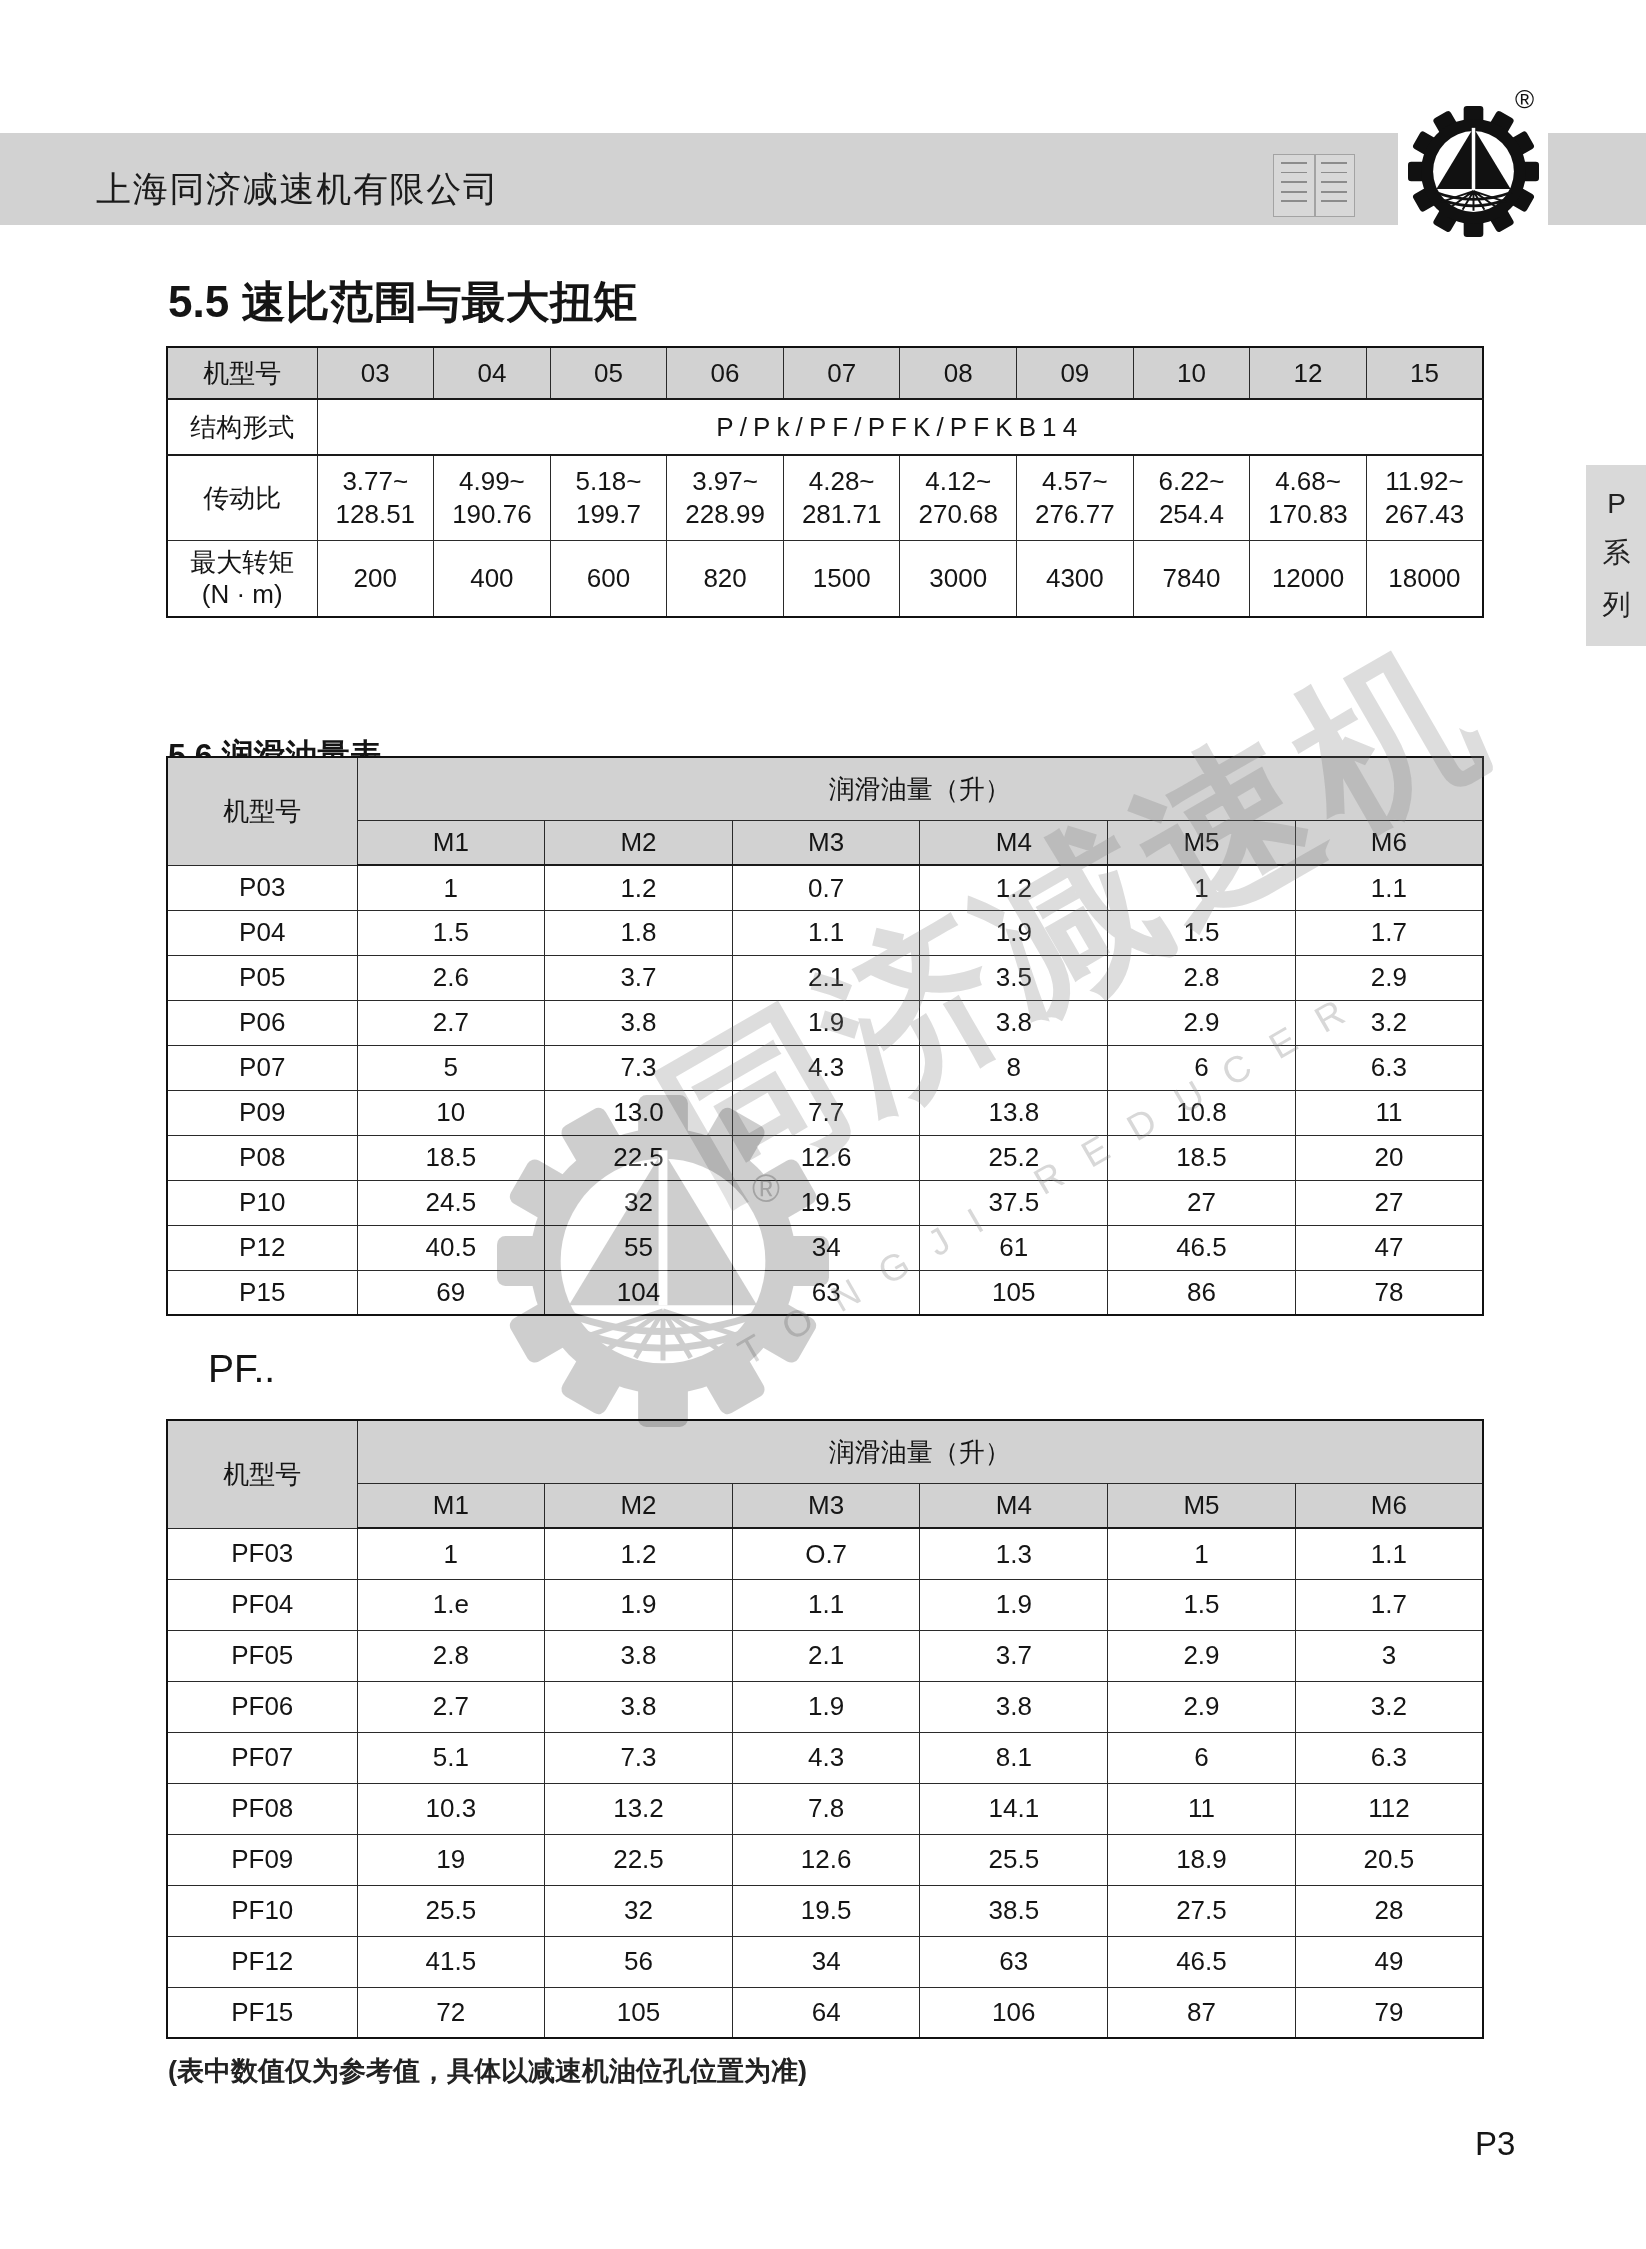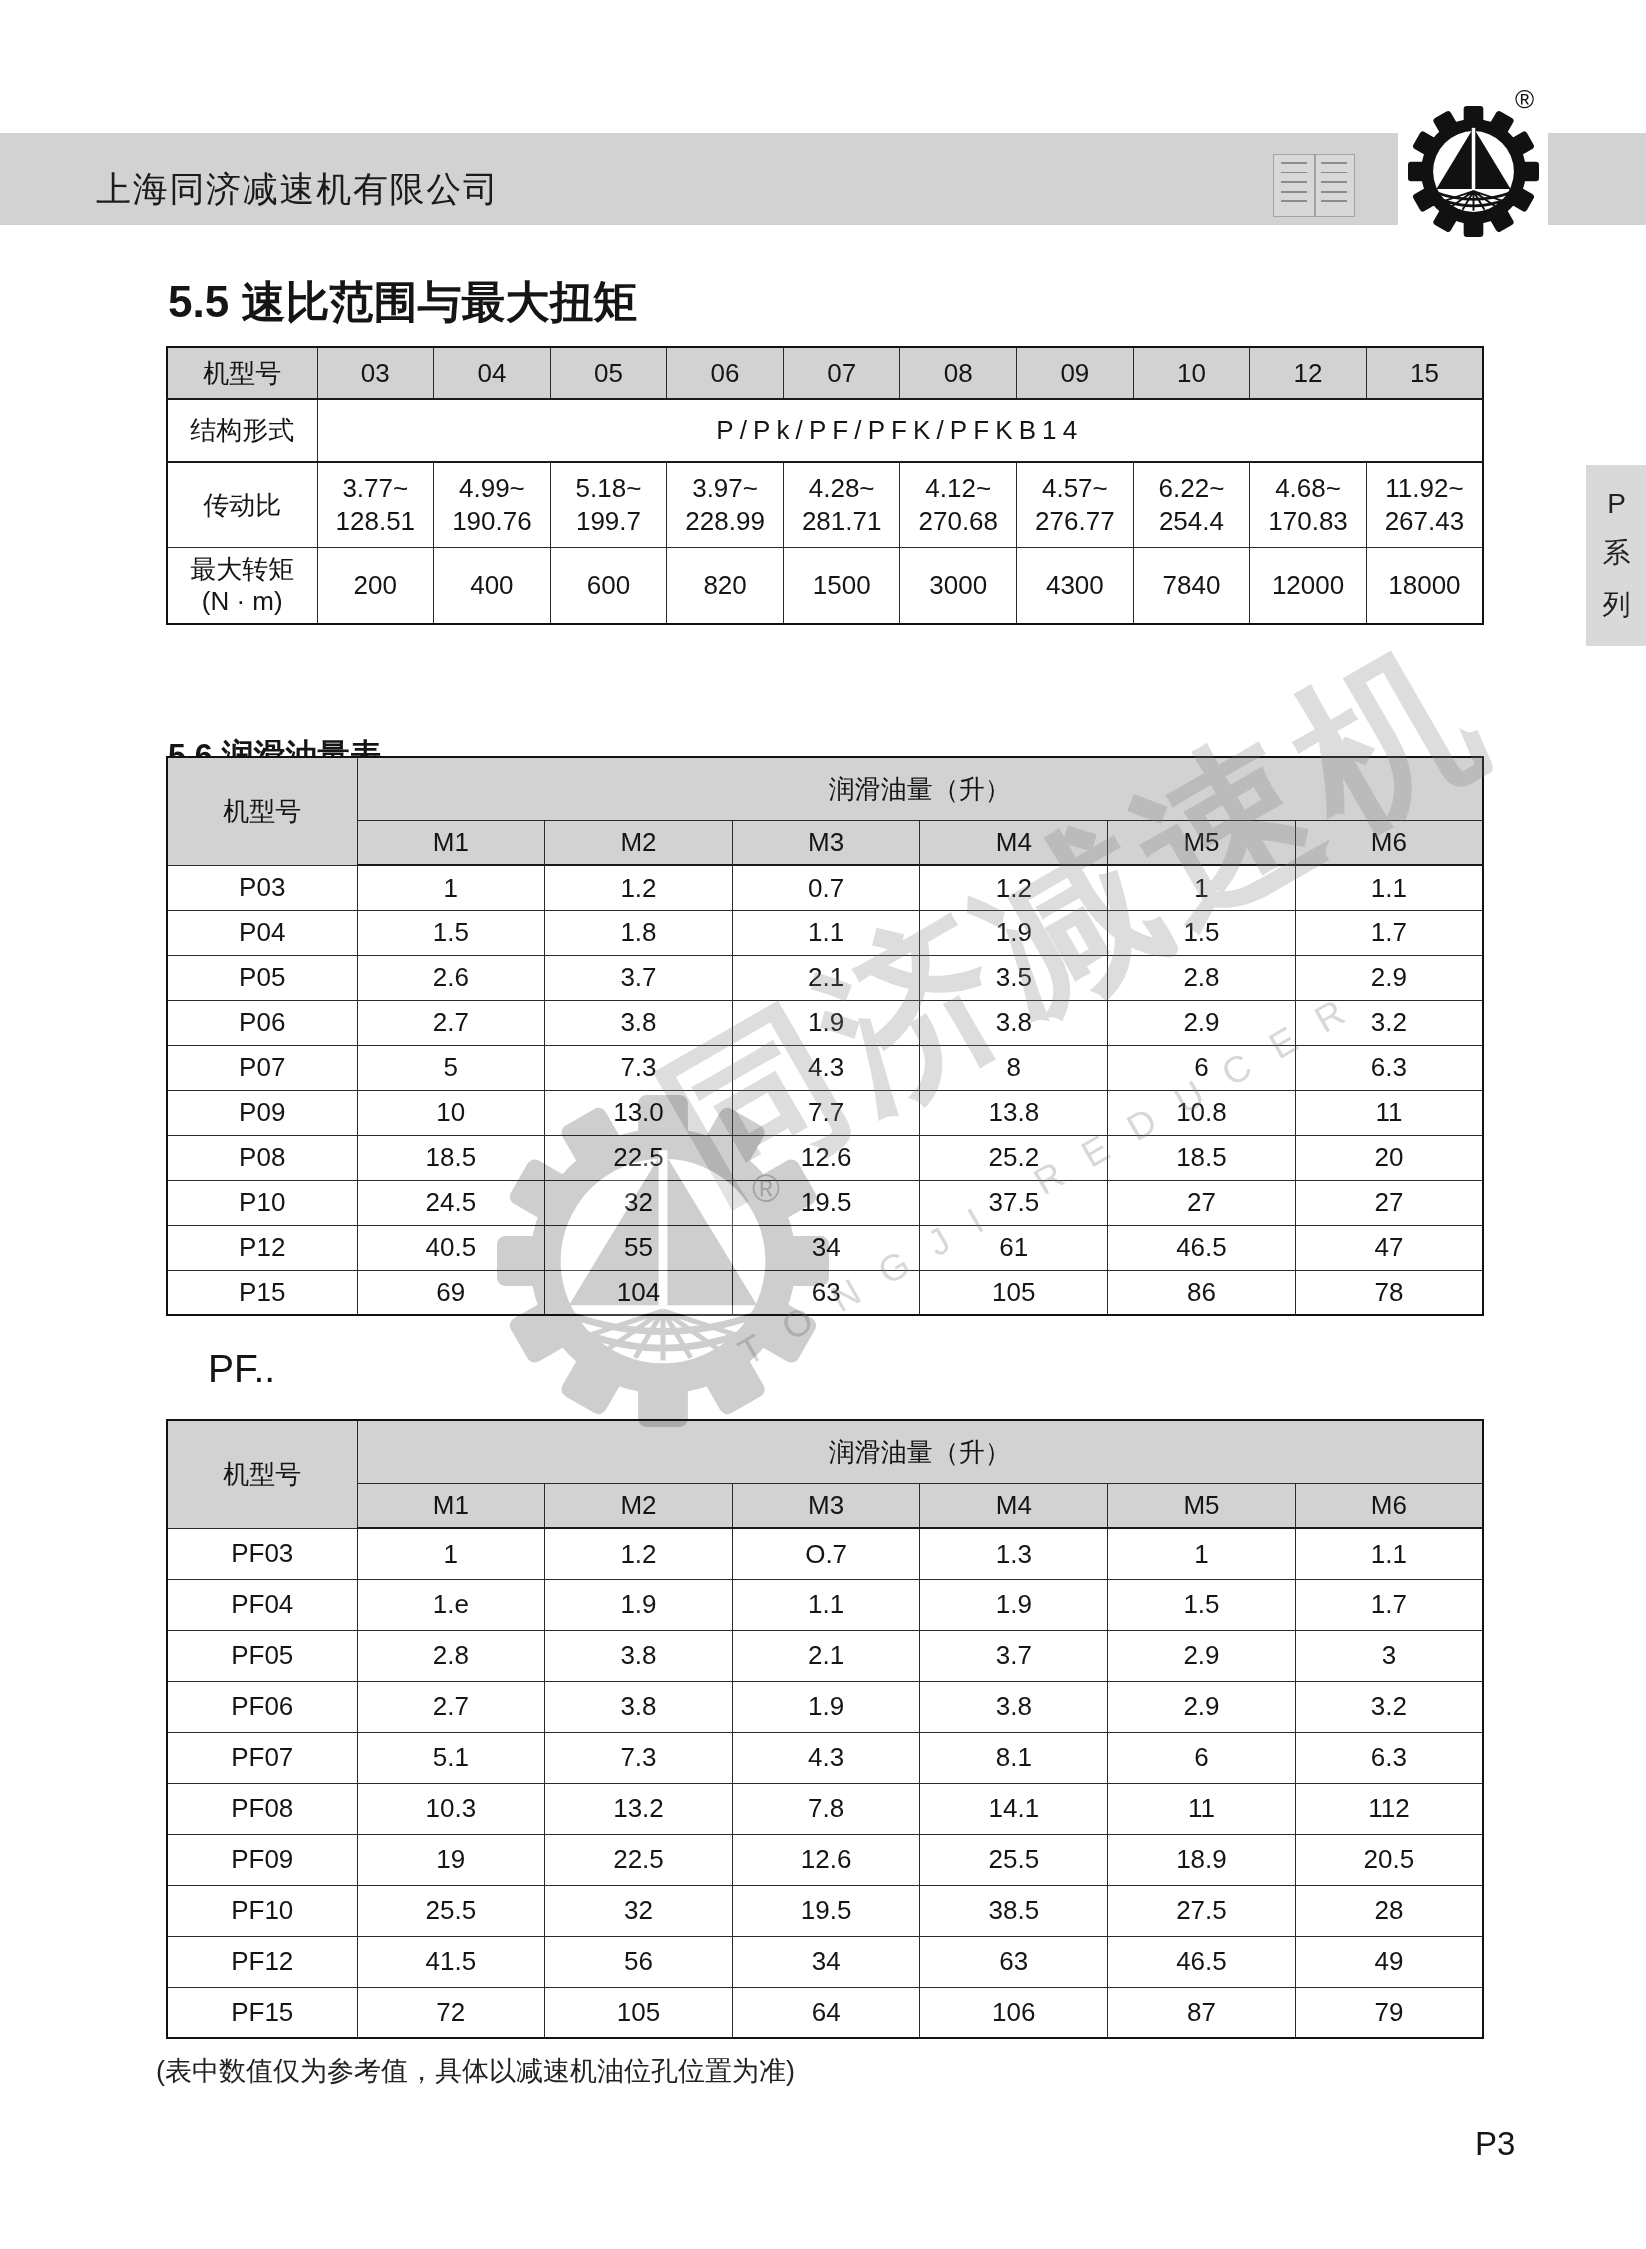--- a/index.html
+++ b/index.html
@@ -24,33 +24,33 @@
 
   
   .side-tab{position:absolute;left:1586px;top:465px;width:61px;height:181px;background:#d9d9d9;z-index:1;
             display:flex;flex-direction:column;align-items:center;justify-content:center;gap:14px;
             font-size:28px;color:#222;}
 
   
   .s55-title{position:absolute;left:168px;top:273px;font-size:44px;font-weight:700;z-index:2;}
   .s56-title{position:absolute;left:168px;top:690px;font-size:32px;font-weight:700;z-index:2;margin-top:44px;}
   .pf-label{position:absolute;left:168px;top:1347px;font-size:39px;z-index:2;margin-left:40px;}
-  .footnote{position:absolute;left:156px;top:2053px;font-size:27px;color:#222;z-index:2;}
+  .footnote{position:absolute;left:168px;top:2053px;font-size:27px;color:#222;z-index:2;font-weight:bold;}
   .pagenum{position:absolute;left:1475px;top:2097px;font-size:33px;z-index:2;margin-top:28px;}
 
   
   table{border-collapse:collapse;table-layout:fixed;position:absolute;z-index:2;}
   th,td{border:1.7px solid #2a2a2a;text-align:center;vertical-align:middle;padding:0;
         font-weight:400;font-size:26px;color:#151515;background:#fff;white-space:pre-line;line-height:1.25;}
   .gy{background:#d2d2d2 !important;}
 
   .t55{left:166px;top:346px;width:1318px;border:2.6px solid #111;}
   .t55 tr:nth-child(1){height:52px;}
   .t55 tr:nth-child(1) th{background:#d2d2d2;border-bottom:2.6px solid #1a1a1a;}
-  .t55 tr:nth-child(2){height:63px;}
+  .t55 tr:nth-child(2){height:56px;}
   .t55 tr:nth-child(2) *{border-bottom:2.6px solid #1a1a1a;}
   .t55 tr:nth-child(3){height:85px;}
   .t55 tr:nth-child(4){height:77px;}
   .t55 .struct{letter-spacing:6.1px;}
 
   .oil{width:1318px;border:2.6px solid #111;}
   .t56{left:166px;top:756px;}
   .tpf{left:166px;top:1419px;}
   .oil thead tr:nth-child(1){height:63px;}
   .oil thead tr:nth-child(2){height:45px;}

